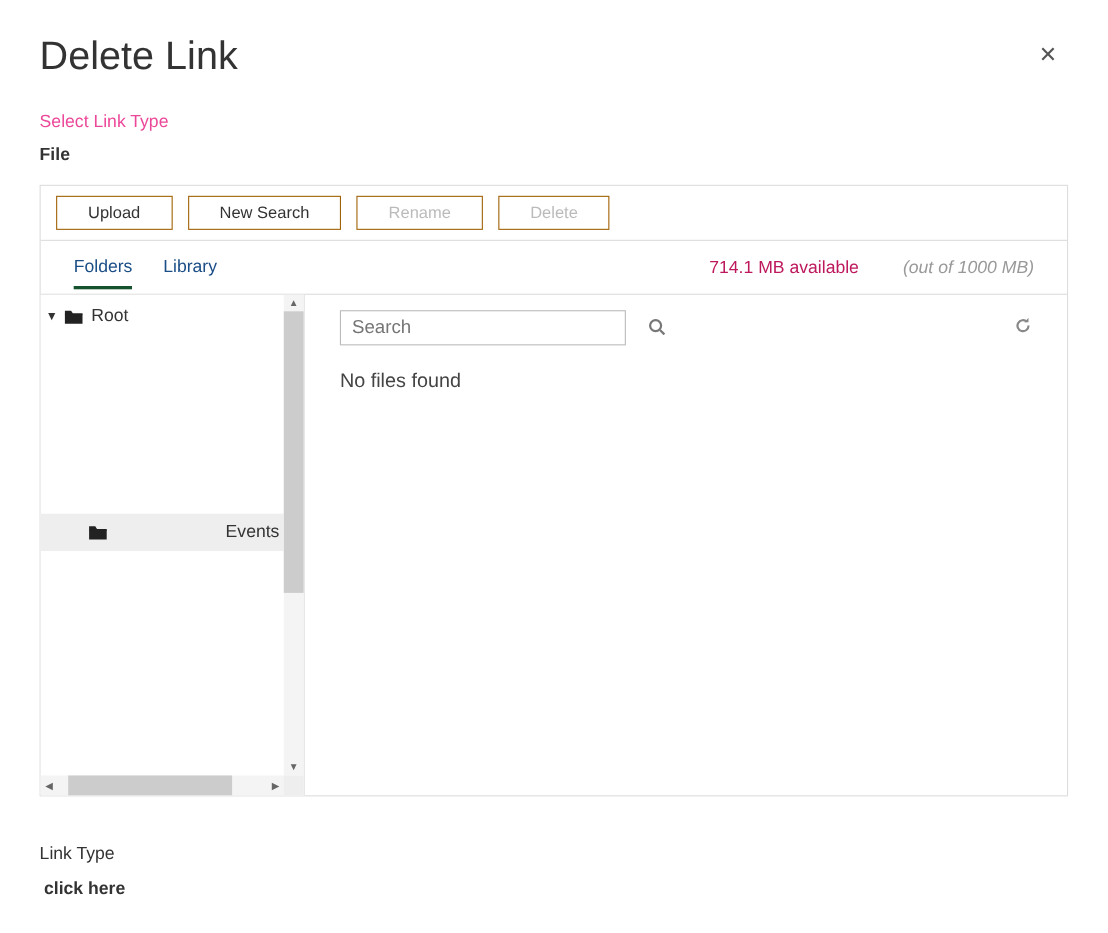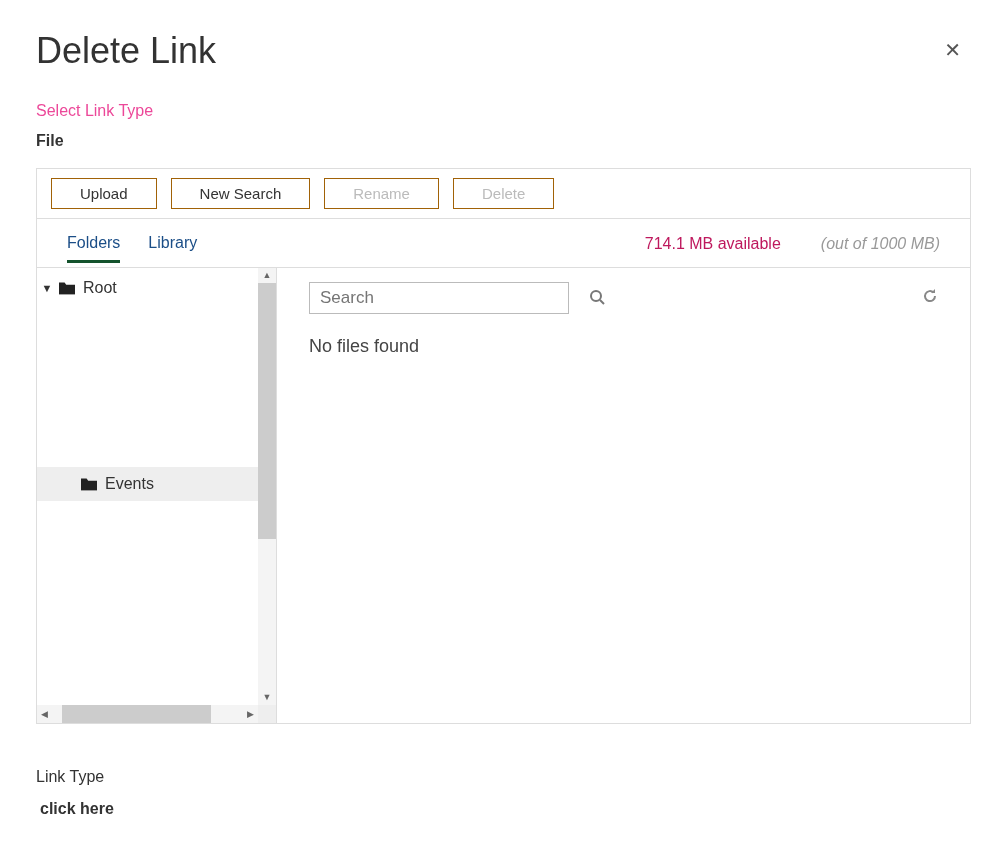--- a/index.html
+++ b/index.html
@@ -199,20 +199,21 @@
     text-align: center;
   }
   .folder-icon {
     color: #333;
     margin-right: 6px;
     display: inline-flex;
   }
   .folder-icon svg { width: 20px; height: 16px; }
   .tree-item.selected {
     background: #eee;
+    justify-content: space-between;
   }
   .tree-item.child {
     padding-left: 42px;
     margin-top: 165px;
     height: 34px;
   }
 
   .content-pane {
     flex: 1 1 auto;
     padding: 14px 32px;

